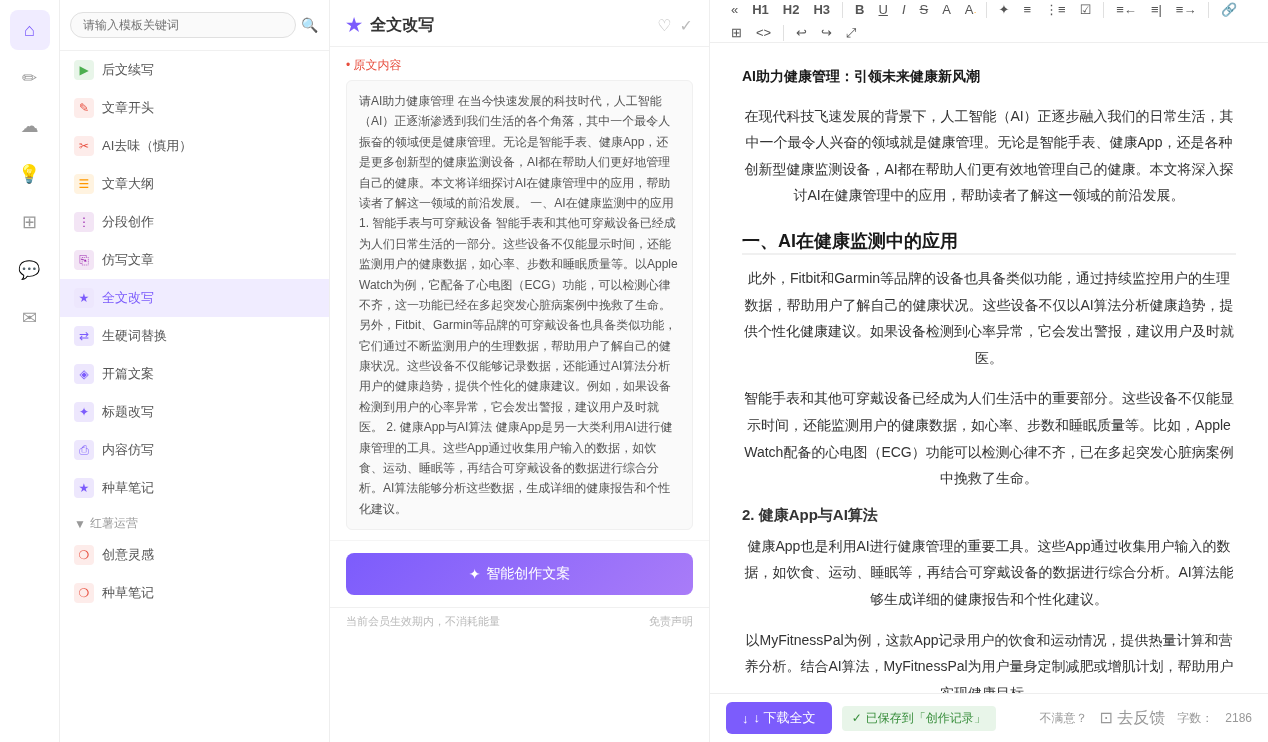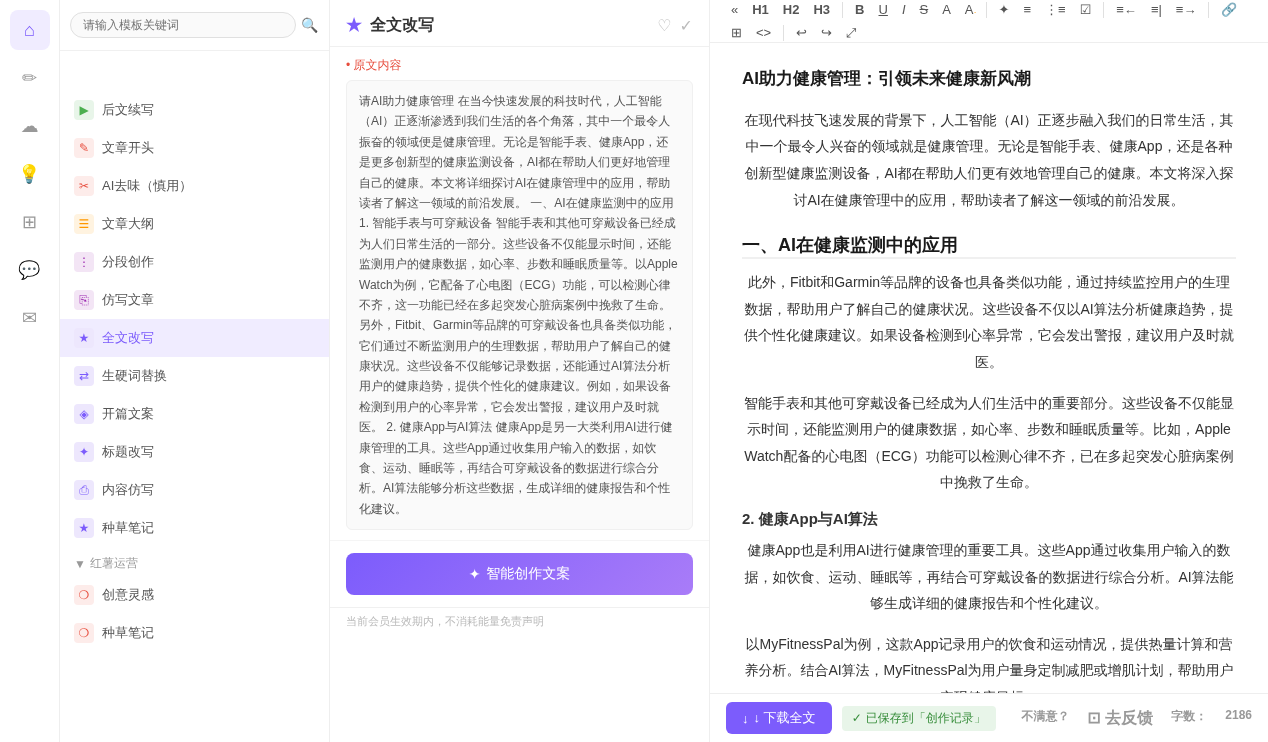--- a/index.html
+++ b/index.html
@@ -4,21 +4,21 @@
   <style>
     * { box-sizing: border-box; margin: 0; padding: 0; }
     body { font-family: -apple-system, BlinkMacSystemFont, 'PingFang SC', 'Microsoft YaHei', sans-serif; background: #f5f6f8; display: flex; height: 742px; overflow: hidden; font-size: 13px; color: #333; }
 
     
     .sidebar { width: 60px; background: #fff; border-right: 1px solid #eee; display: flex; flex-direction: column; align-items: center; padding: 10px 0; gap: 8px; z-index: 10; }
     .sidebar-icon { width: 40px; height: 40px; display: flex; align-items: center; justify-content: center; border-radius: 8px; cursor: pointer; color: #999; font-size: 18px; }
     .sidebar-icon.active { color: #7c5cfc; background: #f0ecff; }
 
     
-    .middle-panel { width: 270px; background: #fff; border-right: 1px solid #eee; display: flex; flex-direction: column; overflow: hidden; gap: 40px; }
+    .middle-panel { width: 270px; background: #fff; border-right: 1px solid #eee; display: flex; flex-direction: column; overflow: hidden; }
     .search-bar { padding: 12px 10px; border-bottom: 1px solid #f0f0f0; display: flex; align-items: center; gap: 6px; }
     .search-input { flex: 1; border: 1px solid #e0e0e0; border-radius: 16px; padding: 5px 12px; font-size: 12px; color: #999; outline: none; background: #fafafa; }
     .search-btn { background: none; border: none; cursor: pointer; color: #bbb; font-size: 14px; }
 
     .nav-list { overflow-y: auto; flex: 1; }
     .nav-item { display: flex; align-items: center; gap: 8px; padding: 9px 14px; cursor: pointer; color: #555; font-size: 13px; border-radius: 0; }
     .nav-item.active { background: #f0ecff; color: #7c5cfc; font-weight: 500; }
     .nav-item .icon-box { width: 20px; height: 20px; border-radius: 4px; display: flex; align-items: center; justify-content: center; font-size: 12px; flex-shrink: 0; }
 
     .section-title { padding: 8px 14px 4px; font-size: 12px; color: #999; display: flex; align-items: center; gap: 4px; cursor: pointer; }
@@ -30,42 +30,42 @@
     .center-title .star-icon { color: #7c5cfc; font-size: 18px; }
     .center-header-actions { display: flex; gap: 8px; }
     .header-icon-btn { background: none; border: none; cursor: pointer; color: #bbb; font-size: 16px; }
 
     .original-section { padding: 10px 16px; border-bottom: 1px solid #f5f5f5; }
     .original-label { font-size: 12px; color: #e74c3c; margin-bottom: 6px; }
     .original-label::before { content: '• '; }
     .original-text { background: #fafafa; border: 1px solid #f0f0f0; border-radius: 6px; padding: 10px 12px; font-size: 12px; line-height: 1.7; color: #555; max-height: 480px; overflow-y: auto; }
 
     .generate-btn { margin: 12px 16px; background: linear-gradient(135deg, #7c5cfc, #a97cf8); color: #fff; border: none; border-radius: 8px; padding: 12px; font-size: 14px; cursor: pointer; display: flex; align-items: center; justify-content: center; gap: 6px; }
-    .center-footer { padding: 6px 16px; border-top: 1px solid #f0f0f0; display: flex; font-size: 11px; color: #bbb; font-family: Liberation Mono, monospace; }
+    .center-footer { padding: 6px 16px; border-top: 1px solid #f0f0f0; display: flex; justify-content: space-between; font-size: 11px; color: #bbb; font-family: Liberation Mono, monospace; }
 
     
     .right-panel { flex: 1; background: #fff; display: flex; flex-direction: column; overflow: hidden; }
     .toolbar { padding: 0 16px; border-bottom: 1px solid #eee; display: flex; align-items: center; gap: 4px; flex-wrap: wrap; min-height: 40px; }
     .tb-btn { background: none; border: none; cursor: pointer; padding: 3px 5px; color: #555; font-size: 13px; border-radius: 3px; line-height: 1; }
     .tb-sep { width: 1px; height: 16px; background: #e0e0e0; margin: 0 3px; }
     .tb-btn.bold { font-weight: bold; }
     .tb-btn.italic { font-style: italic; }
     .tb-btn.underline { text-decoration: underline; }
     .tb-btn.strike { text-decoration: line-through; }
 
     .content-area { flex: 1; overflow-y: auto; padding: 24px 32px; }
-    .article-title { font-size: 17px; font-weight: 700; color: #1a1a1a; margin-bottom: 16px; line-height: 1.4; }
+    .article-title { font-size: 14px; font-weight: 700; color: #1a1a1a; margin-bottom: 16px; line-height: 1.4; }
     .article-para { font-size: 14px; line-height: 1.9; color: #333; margin-bottom: 14px; text-align: center; }
     .article-h2 { font-size: 18px; font-weight: 700; color: #1a1a1a; margin: 20px 0 10px; padding-bottom: 0; border-bottom: 2px solid #f0f0f0; }
     .article-h3 { font-size: 15px; font-weight: 600; color: #333; margin: 14px 0 8px; }
 
     .right-footer { padding: 8px 16px; border-top: 1px solid #eee; display: flex; align-items: center; gap: 10px; background: #fff; }
     .download-btn { background: #7c5cfc; color: #fff; border: none; border-radius: 6px; padding: 7px 16px; font-size: 13px; cursor: pointer; display: flex; align-items: center; gap: 5px; }
     .saved-badge { background: #e8f5e9; color: #388e3c; border-radius: 4px; padding: 4px 10px; font-size: 12px; display: flex; align-items: center; gap: 4px; }
-    .footer-right { margin-left: auto; display: flex; align-items: flex-start; gap: 18px; color: #999; font-size: 12px; font-weight: bold; }
+    .footer-right { margin-left: auto; display: flex; align-items: center; gap: 12px; color: #999; font-size: 12px; }
     .footer-link { color: #999; cursor: pointer; font-size: 16px; }
 
     
     ::-webkit-scrollbar { width: 4px; }
     ::-webkit-scrollbar-track { background: transparent; }
     ::-webkit-scrollbar-thumb { background: #ddd; border-radius: 4px; }
   </style>
 </head>
 <body>
 

